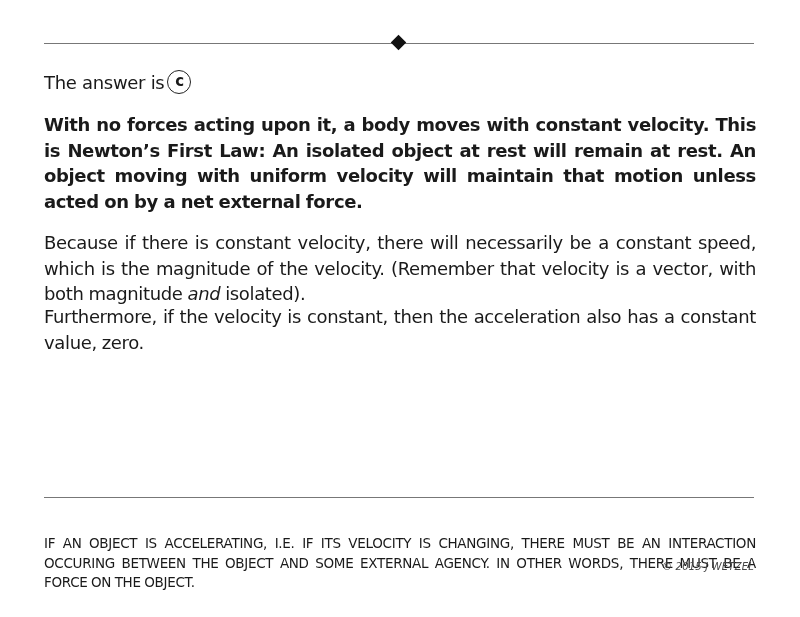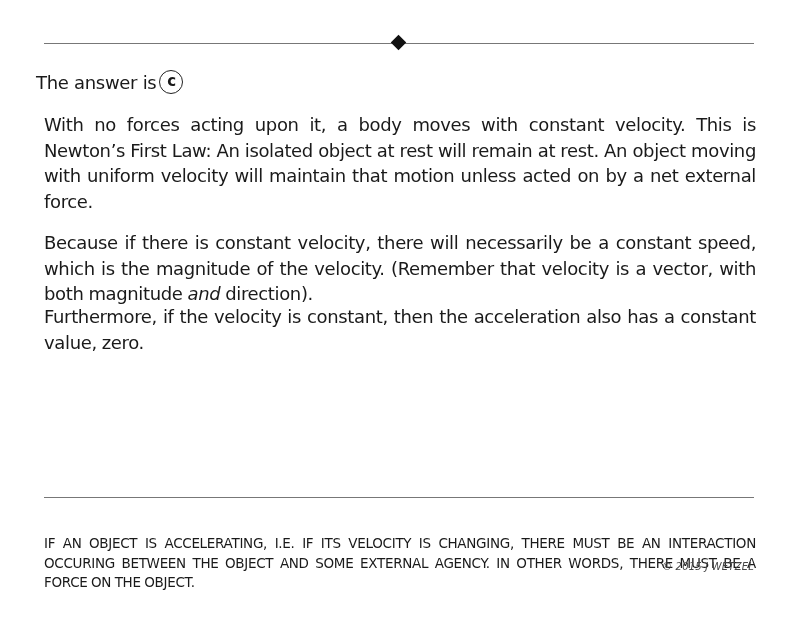--- a/index.html
+++ b/index.html
@@ -2,28 +2,28 @@
 <html><head>
 <meta charset="utf-8">
 <style>
   html, body { margin: 0; padding: 0; background: #ffffff; }
   body { width: 800px; height: 617px; position: relative; overflow: hidden;
          font-family: "DejaVu Sans", "Liberation Sans", sans-serif; color: #1a1a1a; }
   .top-rule { position: absolute; left: 44px; top: 43px; width: 710px; height: 0;
               border-top: 1.5px solid #777; }
   .diamond { position: absolute; left: 393px; top: 37px; width: 11px; height: 11px;
              background: #111; transform: rotate(45deg); }
-  .answer { position: absolute; left: 36px; top: 70px; font-size: 18px; line-height: 26px;
+  .answer { position: absolute; left: 44px; top: 70px; font-size: 18px; line-height: 26px;
             letter-spacing: -0.3px; }
   .circle-letter { display: inline-block; width: 22px; height: 22px; border: 1.5px solid #222;
                    border-radius: 50%; text-align: center; line-height: 21px; font-weight: bold;
                    font-size: 15px; margin-left: 3px; vertical-align: middle; position: relative; top: -2px; }
   .para { position: absolute; left: 44px; width: 712px; font-size: 18px; line-height: 25.5px;
           letter-spacing: -0.35px; margin: 0; text-align: justify; word-spacing: -0.5px; }
-  #p1 { top: 112px; }
+  #p1 { top: 112px; font-weight: bold; }
   #p2 { top: 230px; }
   #p3 { top: 304px; }
   .bottom-rule { position: absolute; left: 44px; top: 497px; width: 710px; height: 0;
                  border-top: 1.5px solid #777; }
   .note { position: absolute; left: 44px; top: 534px; width: 712px; font-size: 13.5px;
           line-height: 19.5px; text-transform: uppercase; letter-spacing: -0.3px;
           text-align: justify; margin: 0; word-spacing: -0.5px; }
   .copyright { position: absolute; right: 46px; top: 561px; font-size: 10px; font-style: italic;
                color: #444; letter-spacing: 0.2px; }
 </style>
@@ -32,21 +32,21 @@
 
 <div class="top-rule"></div>
 <div class="diamond"></div>
 
 <div class="answer">
   <span>The answer is</span><span class="circle-letter">c</span>
 </div>
 
 <p class="para" id="p1">With no forces acting upon it, a body moves with constant velocity.  This is Newton’s First Law:  An isolated object at rest will remain at rest.  An object moving with uniform velocity will maintain that motion unless acted on by a net external force.</p>
 
-<p class="para" id="p2"><span>Because if there is constant velocity, there will necessarily be a constant speed, which is the magnitude of the velocity.  (Remember that velocity is a vector, with both magnitude </span><em>and</em><span> direction).</span></p>
+<p class="para" id="p2"><span>Because if there is constant velocity, there will necessarily be a constant speed, which is the magnitude of the velocity.  (Remember that velocity is a vector, with both magnitude </span><em>and</em><span> isolated).</span></p>
 
 <p class="para" id="p3">Furthermore, if the velocity is constant, then the acceleration also has a constant value, zero.</p>
 
 <div class="bottom-rule"></div>
 
 <p class="note">If an object is accelerating, i.e. if its velocity is changing, there must be an interaction occuring between the object and some external agency.  In other words, there must be a force on the object.</p>
 
 <div class="copyright">© 2015 J WETZEL</div>
 
 </body></html>

